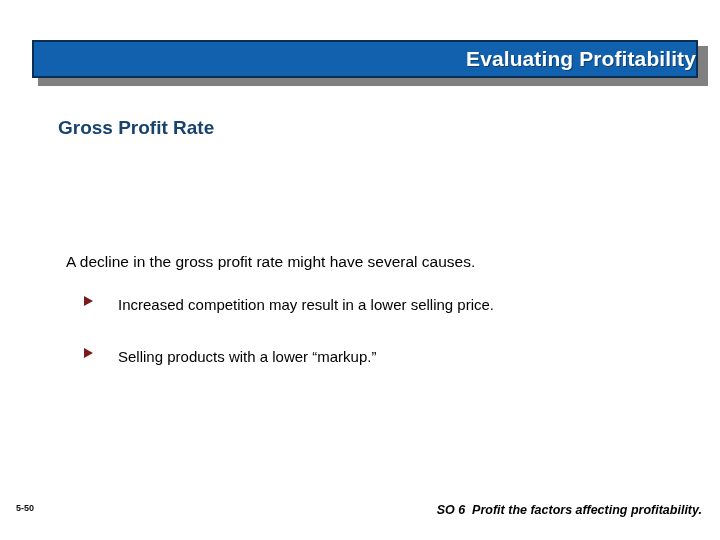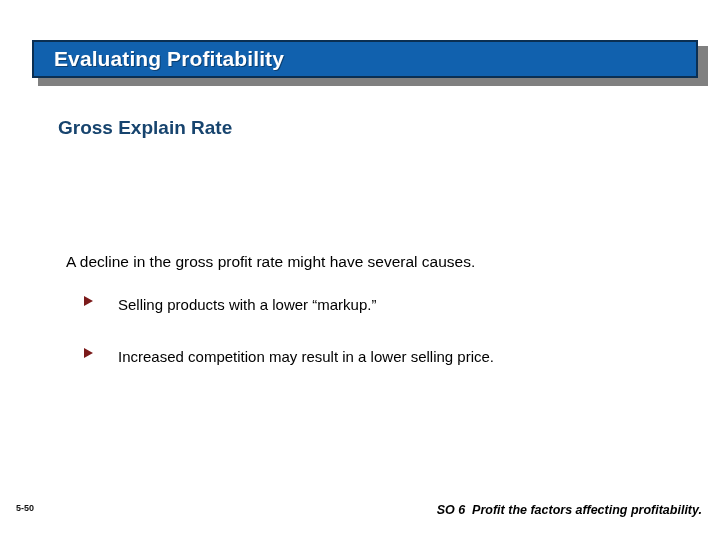--- a/index.html
+++ b/index.html
@@ -41,20 +41,21 @@
     position: absolute;
     left: 0;
     top: 0;
     width: 666px;
     height: 38px;
     background: #1161AE;
     border: 2px solid #0b2f52;
     box-sizing: border-box;
     display: flex;
     align-items: center;
+    justify-content: flex-end;
   }
   .title-text {
     color: #ffffff;
     font-size: 21px;
     font-weight: bold;
     letter-spacing: 0.1px;
     padding-left: 20px;
     text-shadow: 1px 1px 0 rgba(0,0,0,0.35);
     white-space: nowrap;
   }
@@ -159,41 +160,41 @@
 
 <div class="slide">
 
   <div class="title-wrap">
     <div class="title-shadow"></div>
     <div class="title-bar">
       <span class="title-text">Evaluating Profitability</span>
     </div>
   </div>
 
-  <div class="section-heading">Gross Explain Rate</div>
+  <div class="section-heading">Gross Profit Rate</div>
 
 
   <div class="para-2">A decline in the gross profit rate might have several causes.</div>
 
   <div class="bullets">
+
+    <div class="bullet-row">
+      <span class="bullet-marker">
+        <span class="tri"></span>
+      </span>
+      <span class="bullet-text">Increased competition may result in a lower selling price.</span>
+    </div>
 
     <div class="bullet-row">
       <span class="bullet-marker">
         <span class="tri"></span>
       </span>
       <span class="bullet-text">Selling products with a lower “markup.”</span>
     </div>
 
-    <div class="bullet-row">
-      <span class="bullet-marker">
-        <span class="tri"></span>
-      </span>
-      <span class="bullet-text">Increased competition may result in a lower selling price.</span>
-    </div>
-
 
   </div>
 
   <div class="page-number">5-50</div>
 
   <div class="footer-note">
     <span class="so-label">SO 6</span>&nbsp;&nbsp;<span>Profit the factors affecting profitability.</span>
   </div>
 
 </div>

